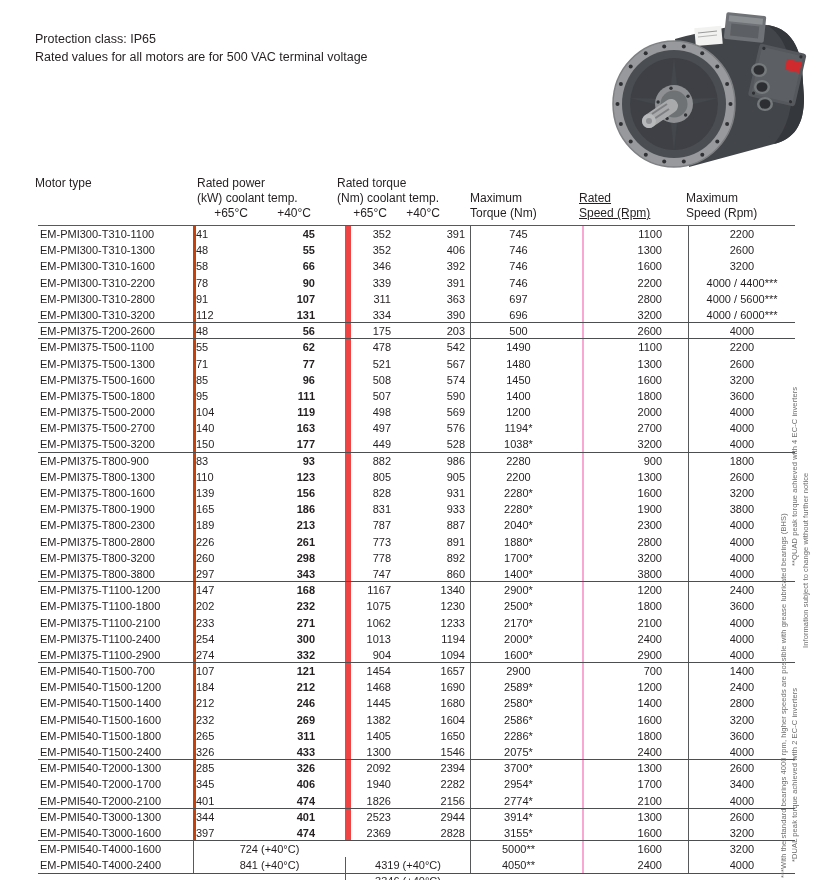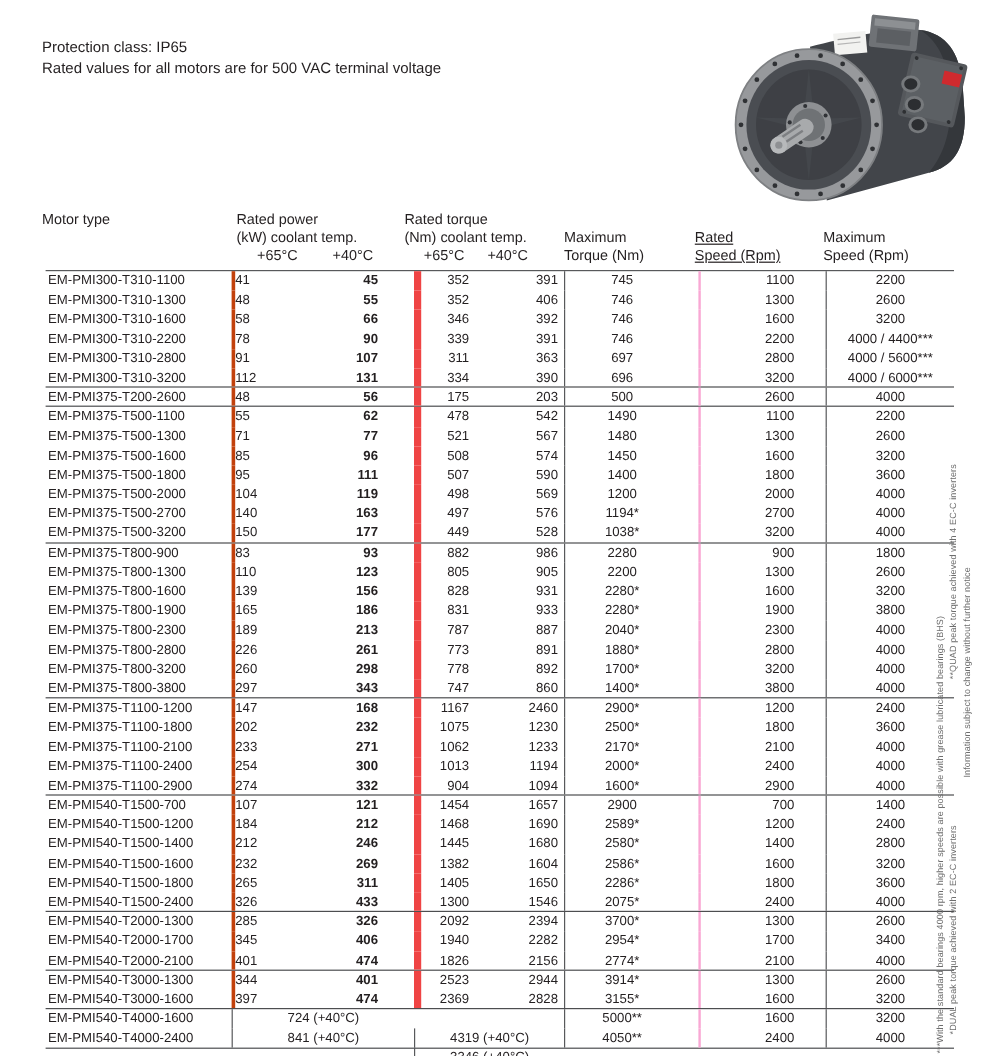--- a/index.html
+++ b/index.html
@@ -366,21 +366,21 @@
       <div class="cell c4">860</div>
       <div class="cell c5">1400*</div>
       <div class="cell c6">3800</div>
       <div class="cell c7">4000</div>
     </div>
     <div class="row">
       <div class="cell c0">EM-PMI375-T1100-1200</div>
       <div class="cell c1">147</div>
       <div class="cell c2">168</div>
       <div class="cell c3">1167</div>
-      <div class="cell c4">2460</div>
+      <div class="cell c4">1340</div>
       <div class="cell c5">2900*</div>
       <div class="cell c6">1200</div>
       <div class="cell c7">2400</div>
     </div>
     <div class="row">
       <div class="cell c0">EM-PMI375-T1100-1800</div>
       <div class="cell c1">202</div>
       <div class="cell c2">232</div>
       <div class="cell c3">1075</div>
       <div class="cell c4">1230</div>

